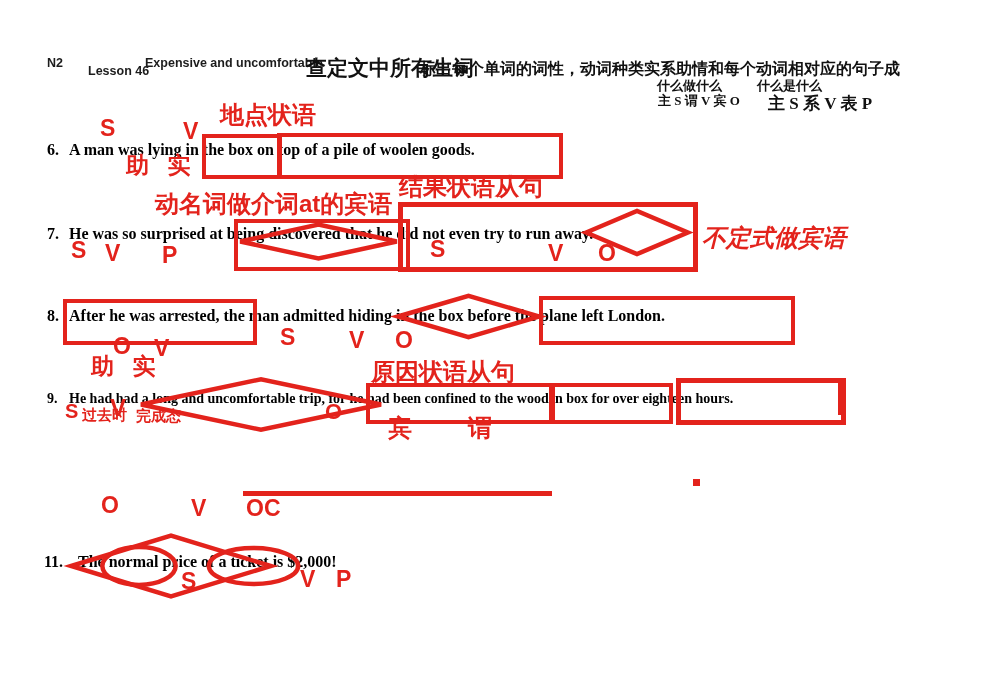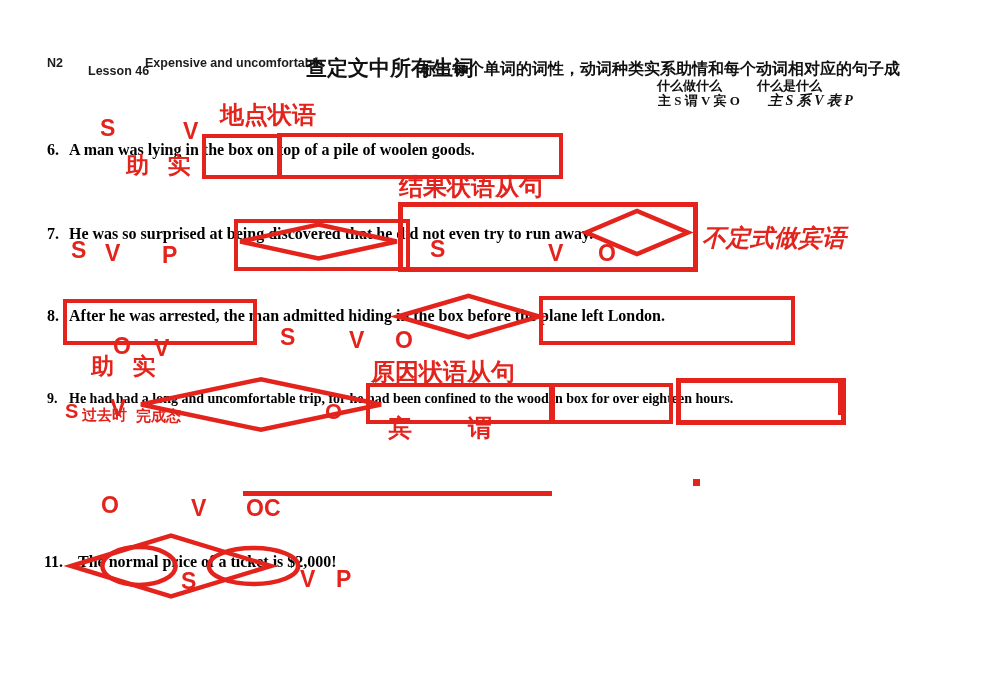--- a/index.html
+++ b/index.html
@@ -35,36 +35,37 @@
 <div id="page">
 
   <span class="hdr-en" style="left:47px;top:56px;">N2</span>
   <span class="hdr-en" style="left:88px;top:64px;">Lesson 46</span>
   <span class="hdr-en" style="left:145px;top:56px;">Expensive and uncomfortable</span>
   <span class="hdr-cn" style="left:306px;top:54px;font-size:21px;">查定文中所有生词</span>
   <span class="hdr-cn" style="left:420px;top:59px;font-size:16px;">标出每个单词的词性，动词种类实系助情和每个动词相对应的句子成分(定)[状]{名}</span>
   <span class="hdr-cn" style="left:657px;top:77px;font-size:13px;">什么做什么</span>
   <span class="hdr-cn" style="left:757px;top:77px;font-size:13px;">什么是什么</span>
   <span class="hdr-cn" style="left:658px;top:92px;font-size:13px;">主 S 谓 V 宾 O</span>
-  <span class="hdr-cn" style="left:768px;top:92px;font-size:14px;font-style:italic;">主 S 系 V 表 P</span>
+  <span class="hdr-cn" style="left:768px;top:92px;font-size:17px;">主 S 系 V 表 P</span>
 
   <div class="sent" style="left:47px;top:141px;">
     <span class="num">6.</span><span>A man was lying in the box on top of a pile of woolen goods.</span>
   </div>
   <span class="rl fs24" style="left:220px;top:103px;">地点状语</span>
   <span class="rl fs23" style="left:100px;top:117px;">S</span>
   <span class="rl fs23" style="left:183px;top:120px;">V</span>
   <span class="rl fs23 wsp" style="left:126px;top:154px;">助 实</span>
   <div class="rbox" style="left:202px;top:134px;width:72px;height:37px;"></div>
   <div class="rbox" style="left:277px;top:133px;width:278px;height:38px;"></div>
 
   <div class="sent" style="left:47px;top:225px;">
     <span class="num">7.</span><span>He was so surprised at being discovered that he did not even try to run away.</span>
   </div>
   <span class="rl fs24" style="left:399px;top:175px;">结果状语从句</span>
+  <span class="rl fs24" style="left:155px;top:192px;">动名词做介词at的宾语</span>
   <div class="rbox" style="left:234px;top:219px;width:168px;height:44px;"></div>
   <svg class="shape" style="left:237px;top:223px;" width="163" height="37" viewBox="0 0 100 100" preserveAspectRatio="none">
     <polygon points="2,50 50,4 98,50 50,96"></polygon>
   </svg>
   <div class="rbox thick" style="left:398px;top:202px;width:290px;height:60px;"></div>
   <svg class="shape" style="left:584px;top:209px;" width="106" height="47" viewBox="0 0 100 100" preserveAspectRatio="none">
     <polygon points="2,50 50,4 98,50 50,96"></polygon>
   </svg>
   <span class="rl fs23" style="left:71px;top:239px;">S</span>
   <span class="rl fs23" style="left:105px;top:242px;">V</span>

